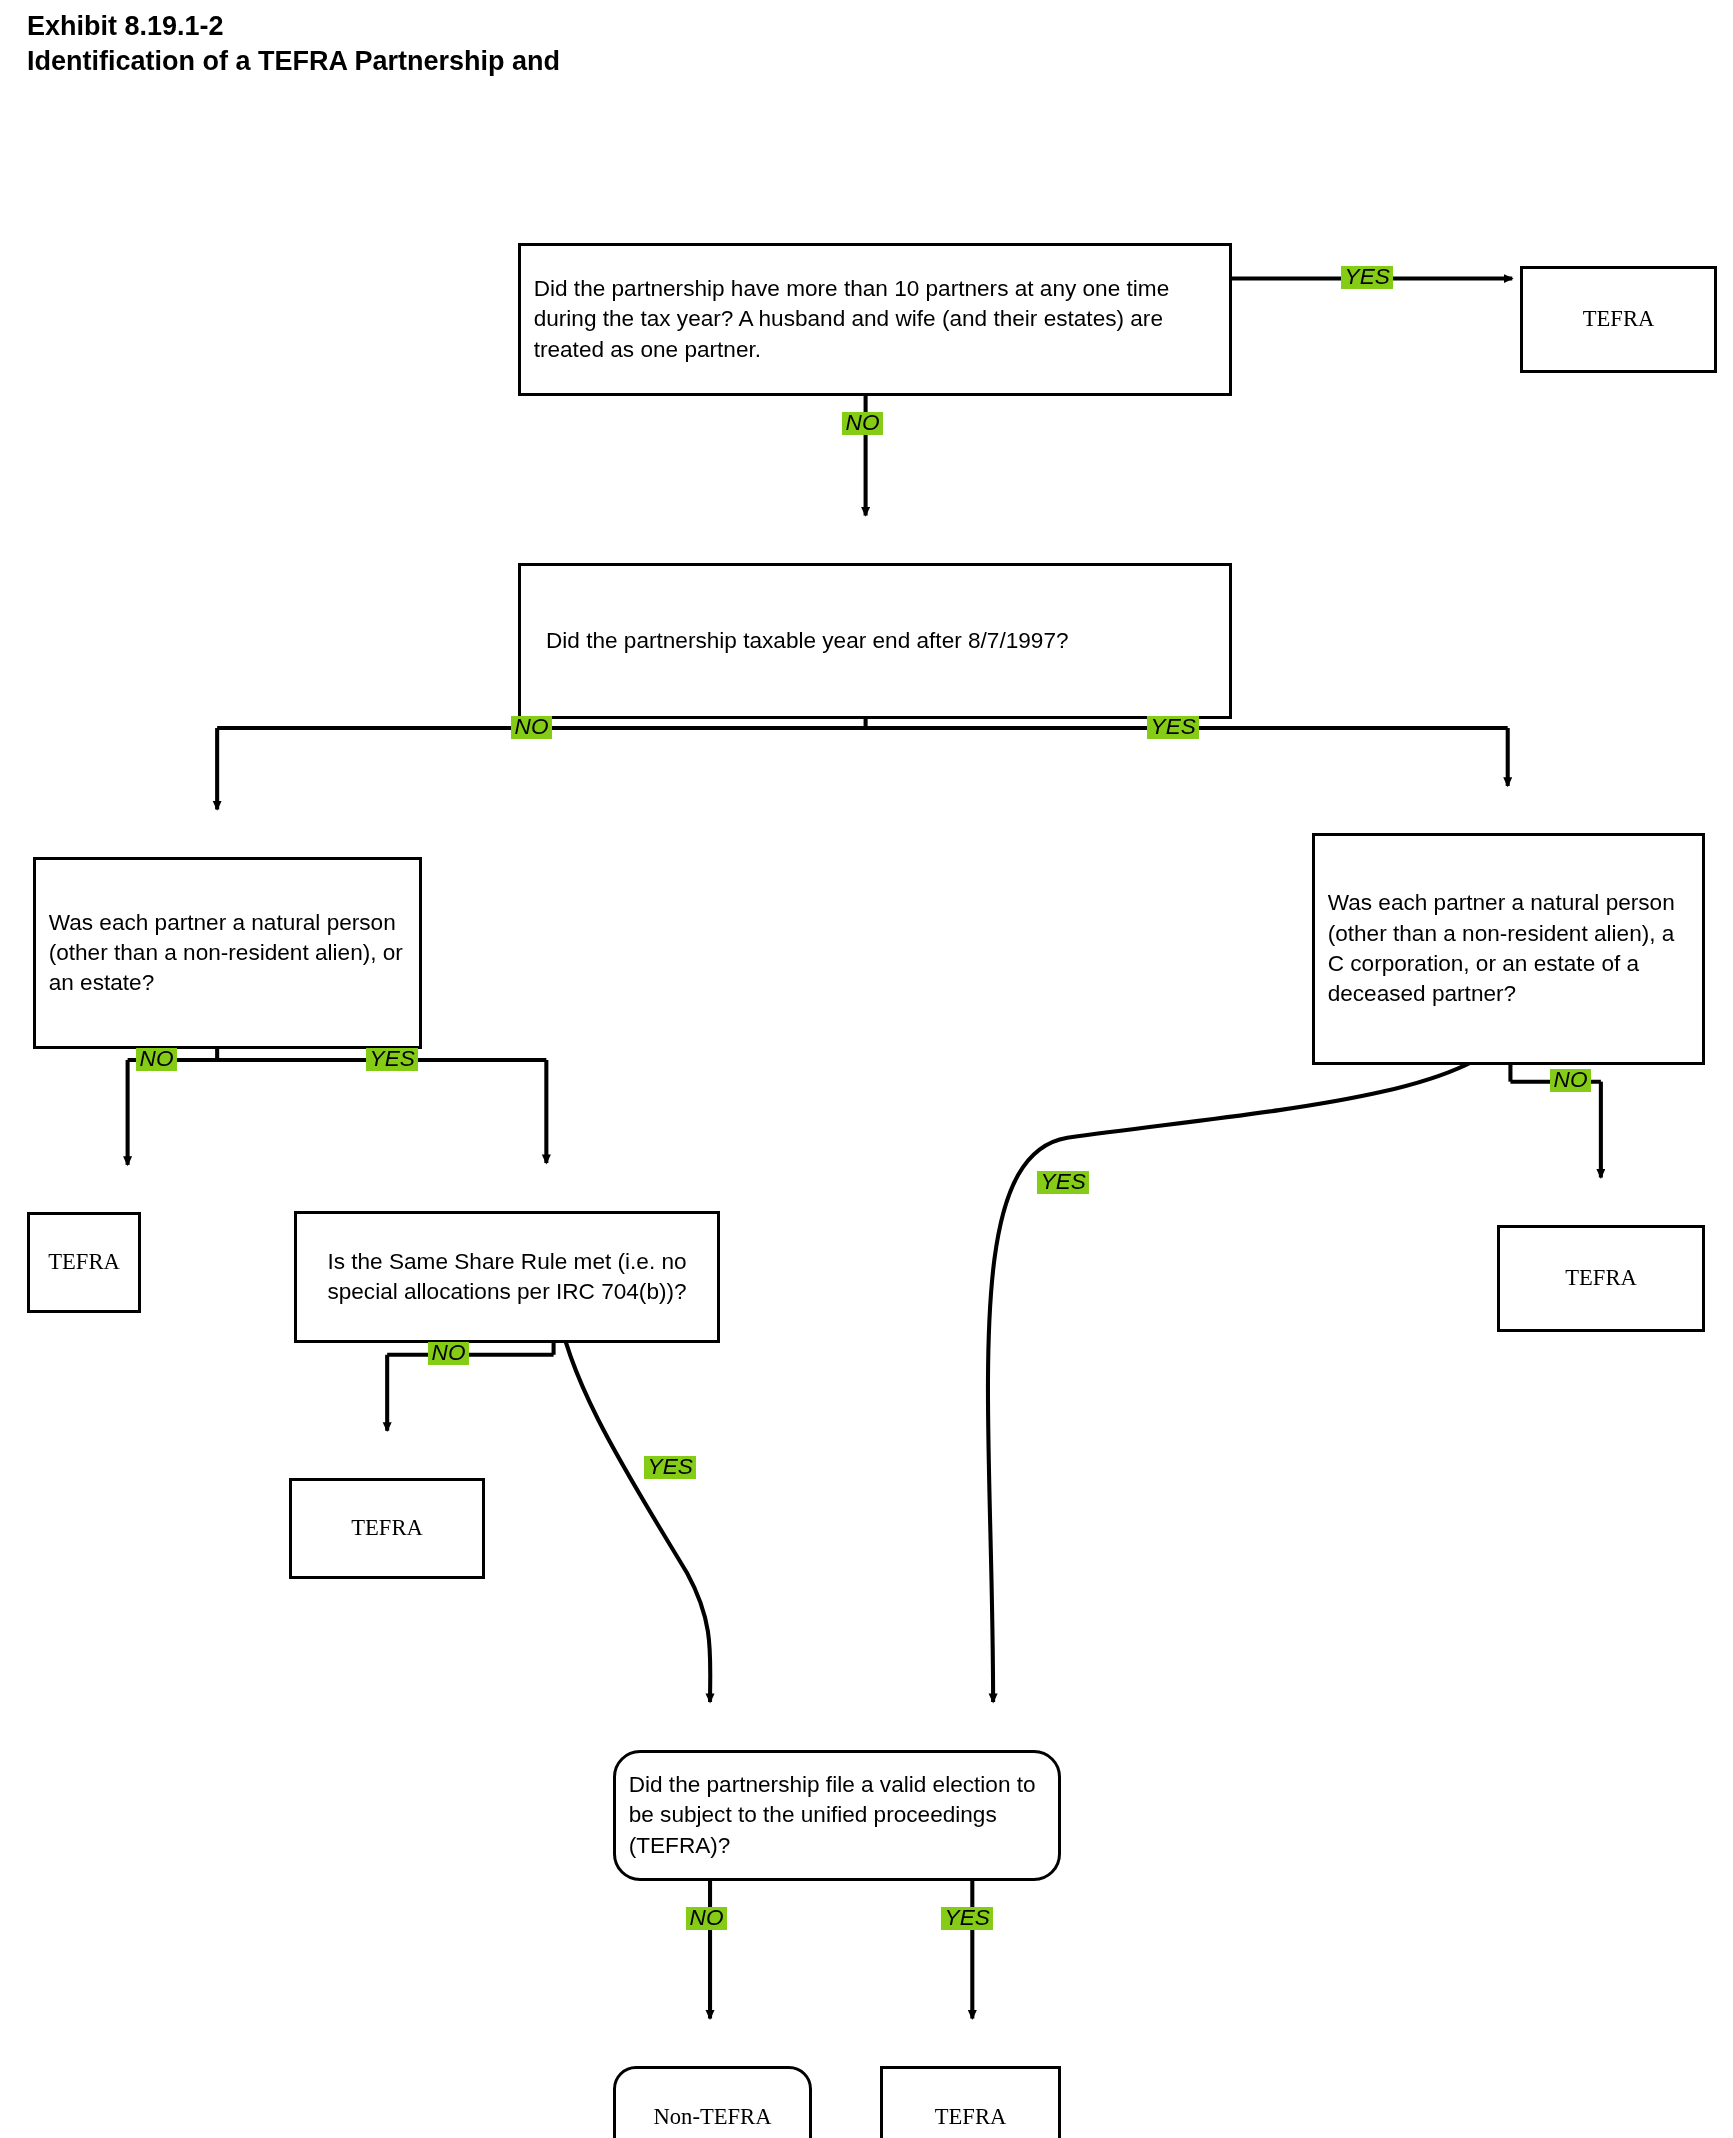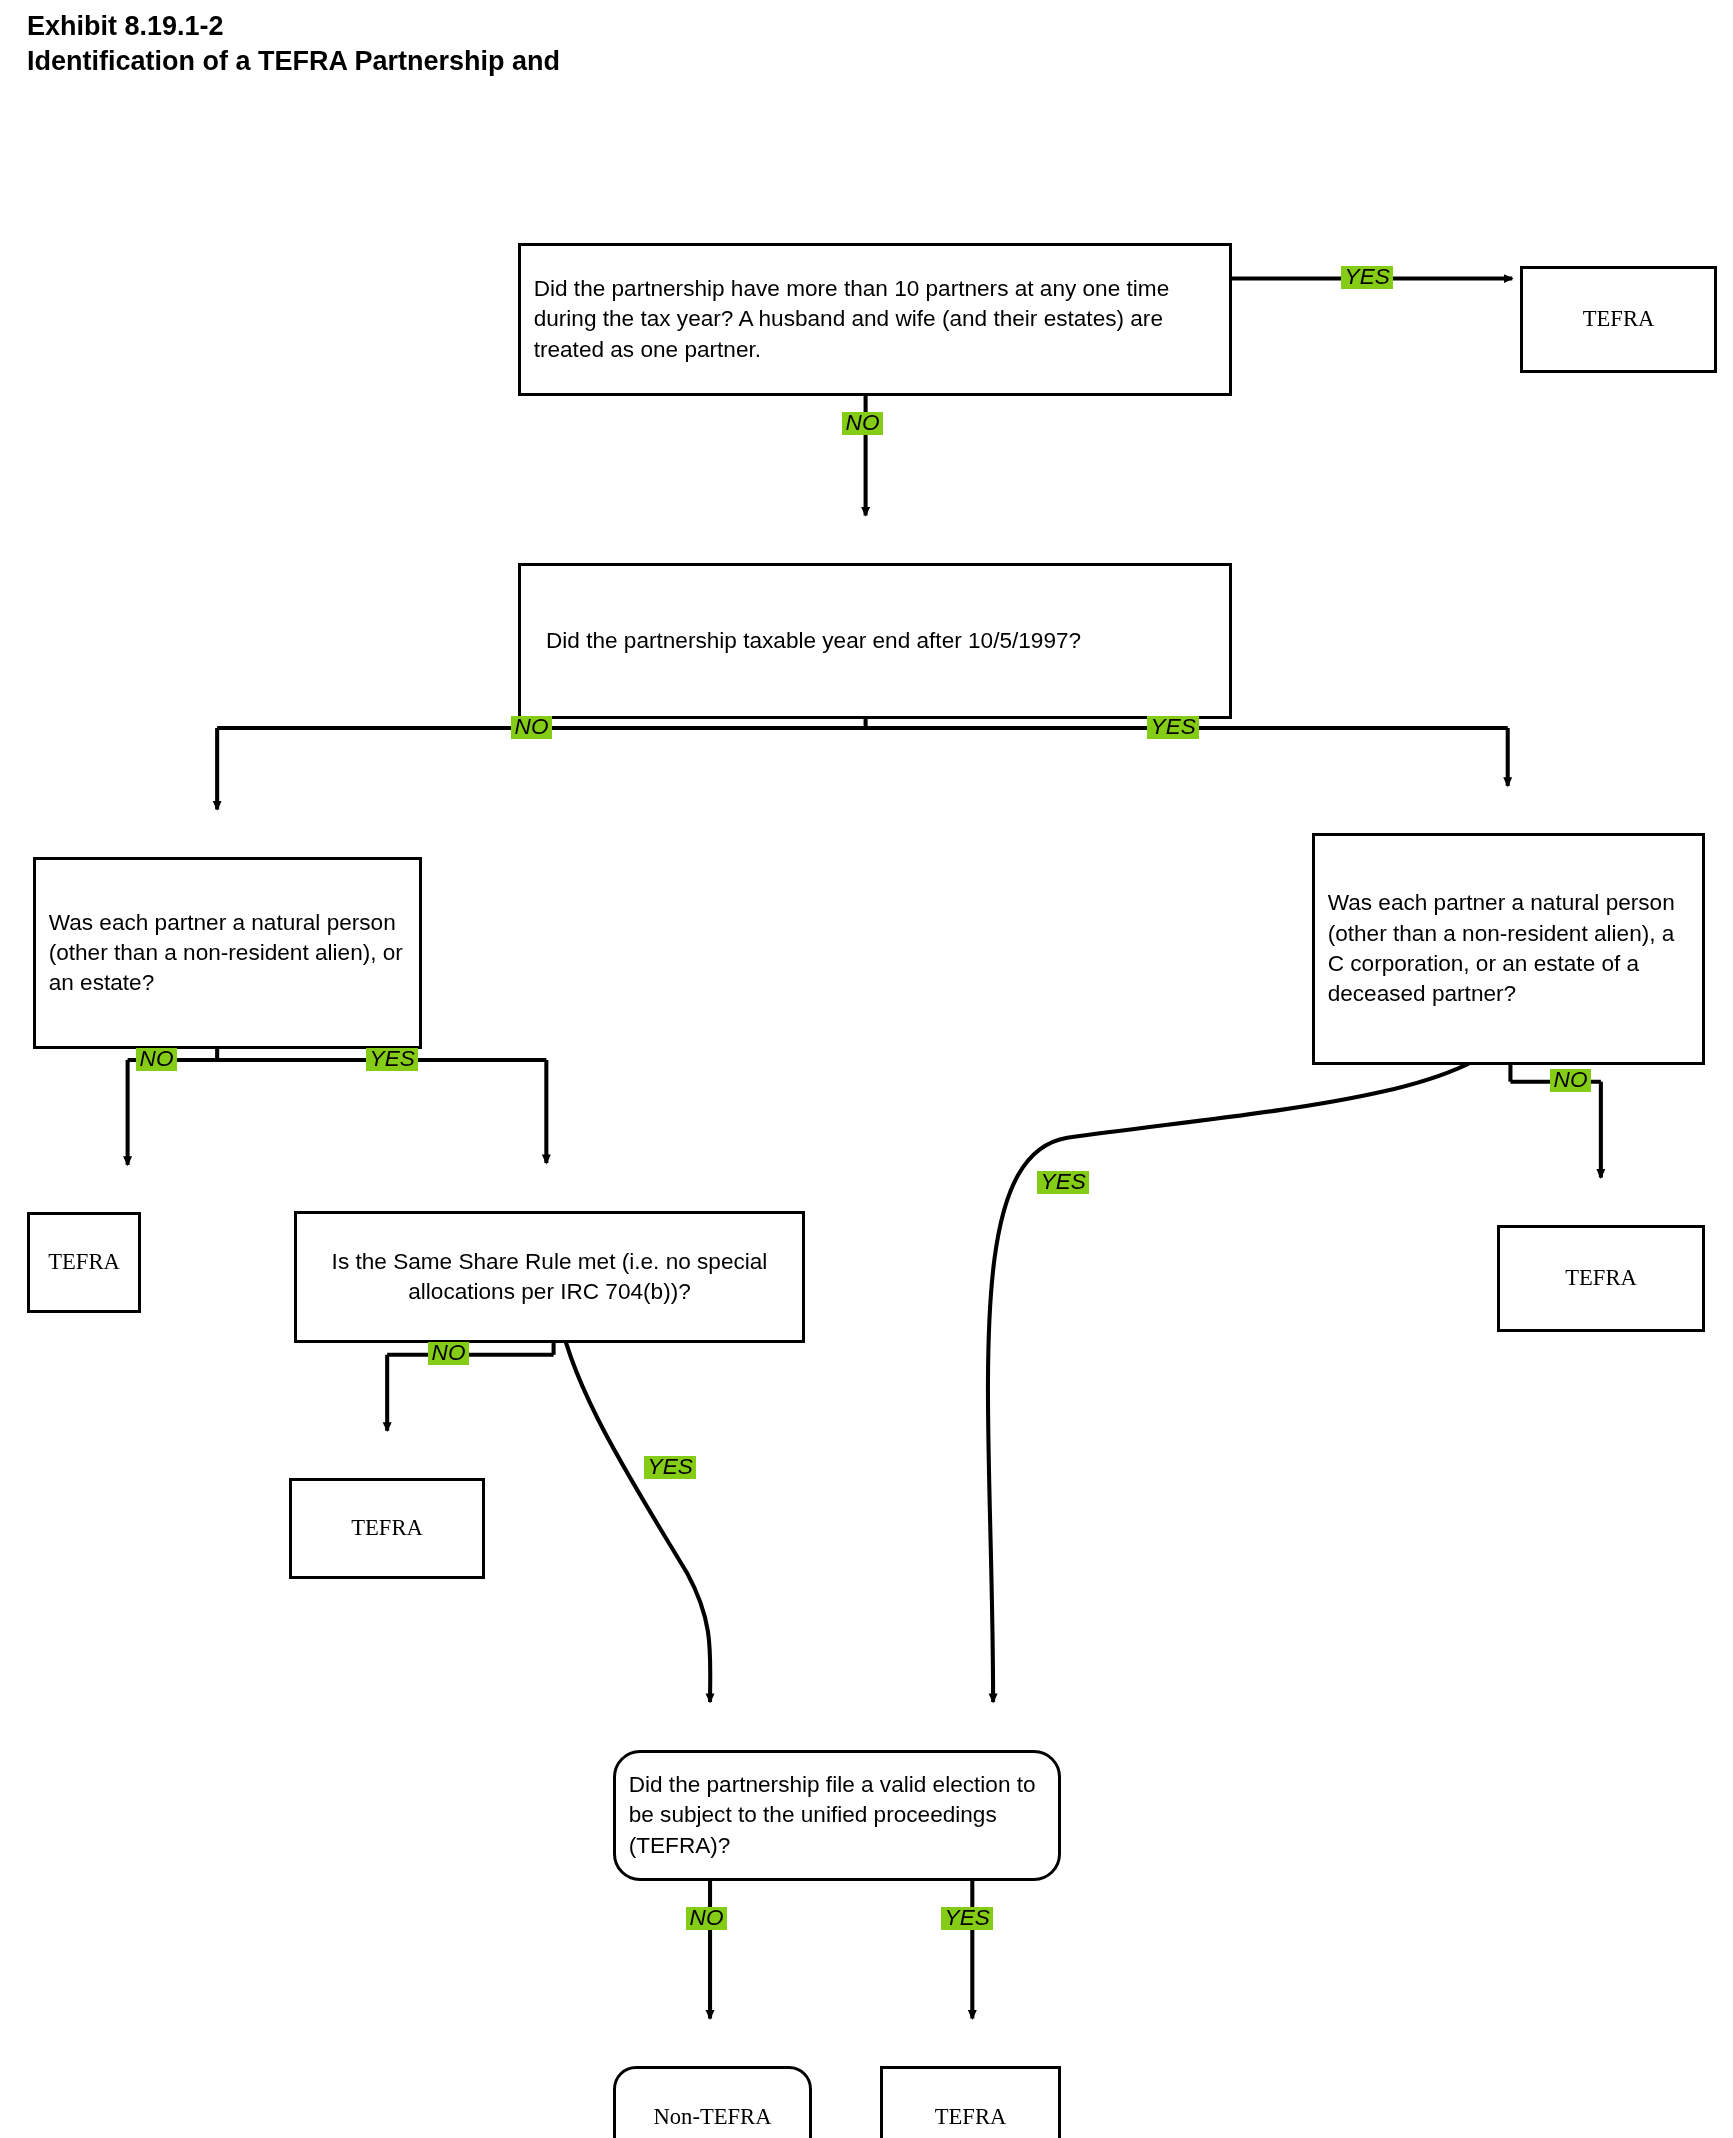--- a/index.html
+++ b/index.html
@@ -113,36 +113,36 @@
 
 <div class="node-box" style="left:518px; top:203px; width:714px; height:153px;">
   <div class="node-text">Did the partnership have more than 10 partners at any one time during the tax year? A husband and wife (and their estates) are treated as one partner.</div>
 </div>
 
 <div class="node-box center" style="left:1520px; top:226px; width:197px; height:107px;">
   <div class="node-text">TEFRA</div>
 </div>
 
 <div class="node-box" style="left:518px; top:523px; width:714px; height:156px;">
-  <div class="node-text" style="padding-left:25px;">Did the partnership taxable year end after 10/5/1997?</div>
+  <div class="node-text" style="padding-left:25px;">Did the partnership taxable year end after 8/7/1997?</div>
 </div>
 
 <div class="node-box" style="left:33px; top:817px; width:389px; height:192px;">
   <div class="node-text">Was each partner a natural person (other than a non-resident alien), or an estate?</div>
 </div>
 
 <div class="node-box" style="left:1312px; top:793px; width:393px; height:232px;">
   <div class="node-text">Was each partner a natural person (other than a non-resident alien), a C corporation, or an estate of a deceased partner?</div>
 </div>
 
 <div class="node-box center" style="left:27px; top:1172px; width:114px; height:101px;">
   <div class="node-text">TEFRA</div>
 </div>
 
-<div class="node-box" style="left:294px; top:1171px; width:511px; height:132px;">
+<div class="node-box" style="left:294px; top:1171px; width:426px; height:132px;">
   <div class="node-text" style="text-align:center;">Is the Same Share Rule met (i.e. no special allocations per IRC 704(b))?</div>
 </div>
 
 <div class="node-box center" style="left:1497px; top:1185px; width:208px; height:107px;">
   <div class="node-text">TEFRA</div>
 </div>
 
 <div class="node-box center" style="left:289px; top:1438px; width:196px; height:101px;">
   <div class="node-text">TEFRA</div>
 </div>

